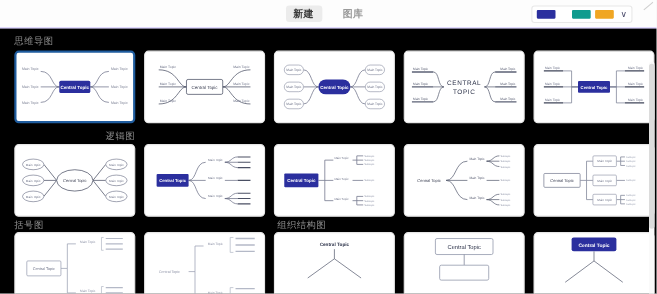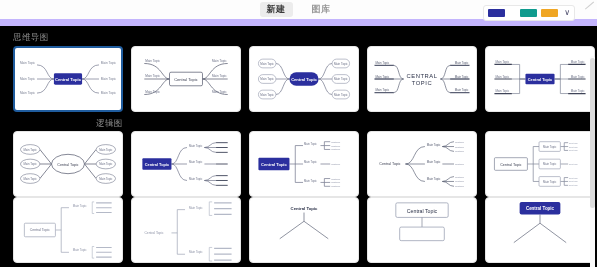--- a/index.html
+++ b/index.html
@@ -8,21 +8,21 @@
     font-family: "Liberation Sans", sans-serif;
     background: #ffffff;
     overflow: hidden;
   }
   #app { position: relative; width: 597px; height: 267px; background:#fff; }
 
   
   .topbar {
     position: relative; height: 26px; width: 597px;
     background:#fdfdfd;
-    border-bottom: 7px solid #c4b5fd;
+    border-bottom: 1px solid #c4b5fd;
     display:flex; align-items:center; justify-content:center;
   }
   .tabs { display:flex; align-items:center; gap:12px; }
   .tab {
     font-size: 9px; color:#9a9a9a; padding: 3px 7px;
     border-radius: 3px; line-height:1; letter-spacing:.5px;
     cursor:pointer; white-space:nowrap;font-weight:bold;
   }
   .tab.active { color:#3b3b3b; background:#ececec; font-weight:bold; }
 
@@ -415,20 +415,28 @@
             <text x="85" y="20">Subtopic</text>
             <text x="85" y="34">Subtopic</text>
             <text x="85" y="48">Subtopic</text>
             <text x="85" y="52">Subtopic</text>
             <text x="85" y="56">Subtopic</text>
           </g>
         </svg>
       </div>
     </div>
 
+    <div class="dual-titles">
+      <div class="t1">
+        <div class="section-title">括号图</div>
+      </div>
+      <div class="t2">
+        <div class="section-title">组织结构图</div>
+      </div>
+    </div>
 
     <div class="row">
 
       <div class="card">
         <svg viewBox="0 0 110 66">
           <g stroke="#9aa0b2" stroke-width="0.7" fill="none">
             <path d="M42 33 L48 33 L48 10 L56 10"></path>
             <path d="M48 33 L48 56 L56 56"></path>
           </g>
           <rect x="10" y="26" width="32" height="14" rx="1" fill="#fff" stroke="#9aa0b2" stroke-width="0.7"></rect>

